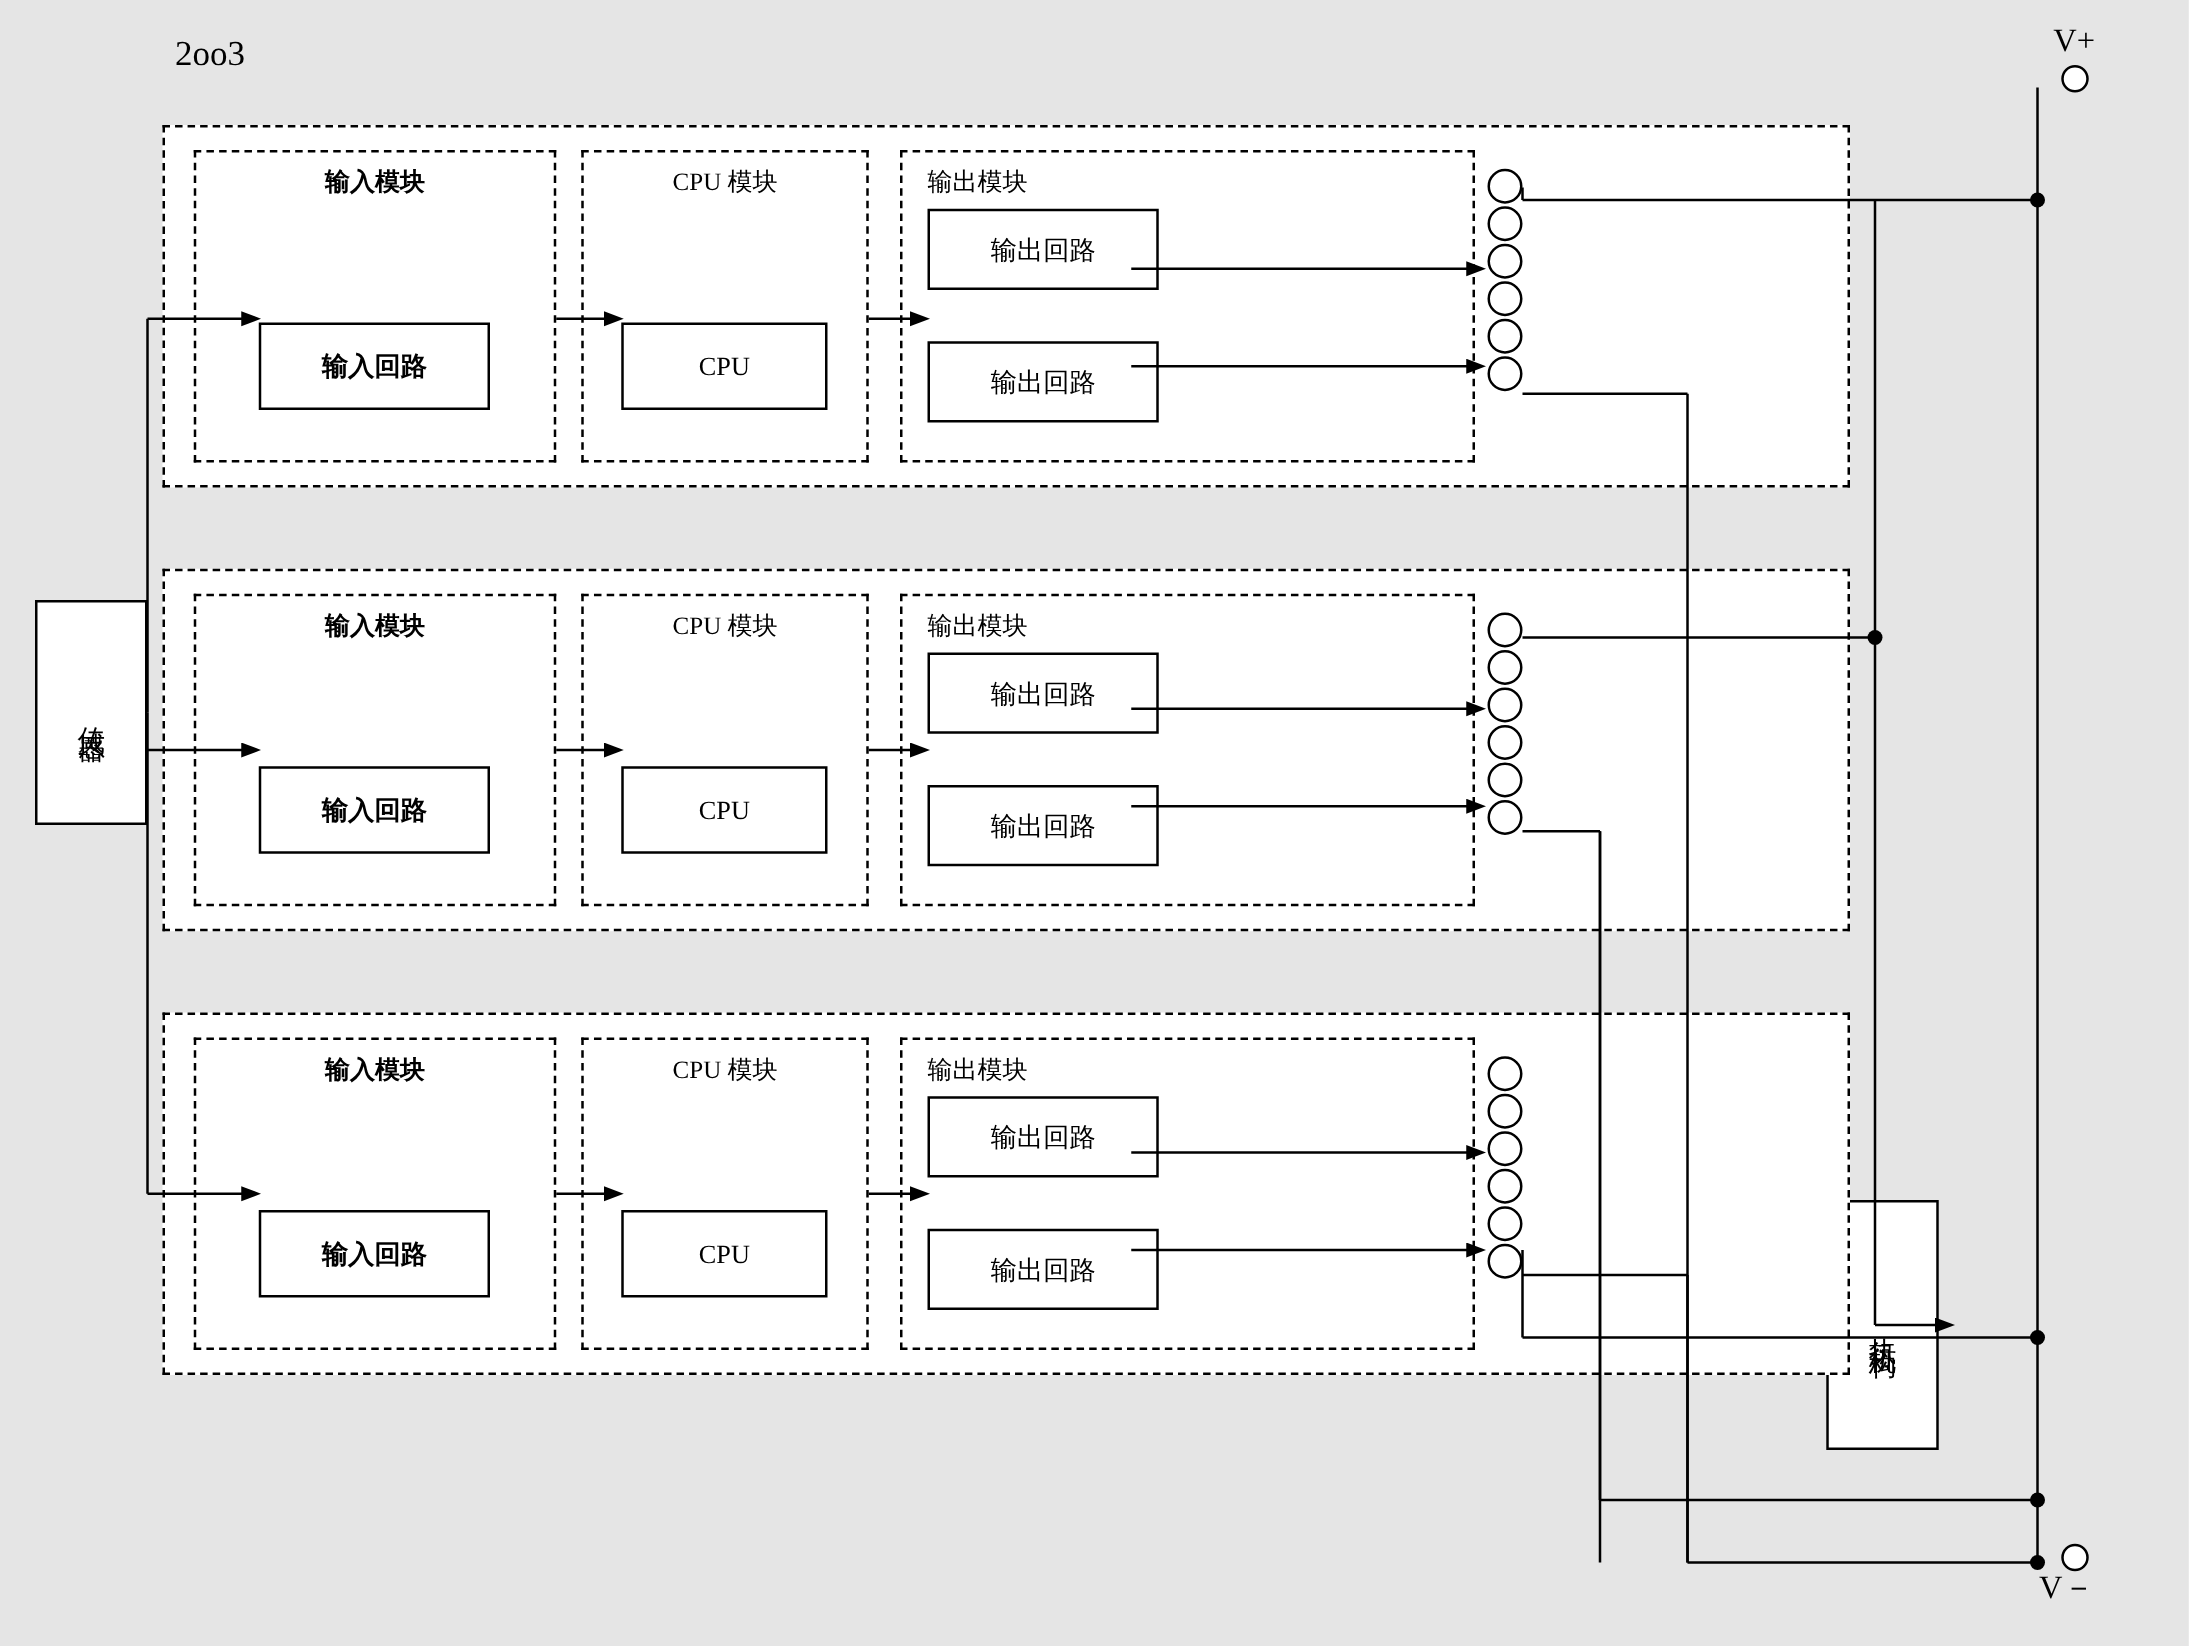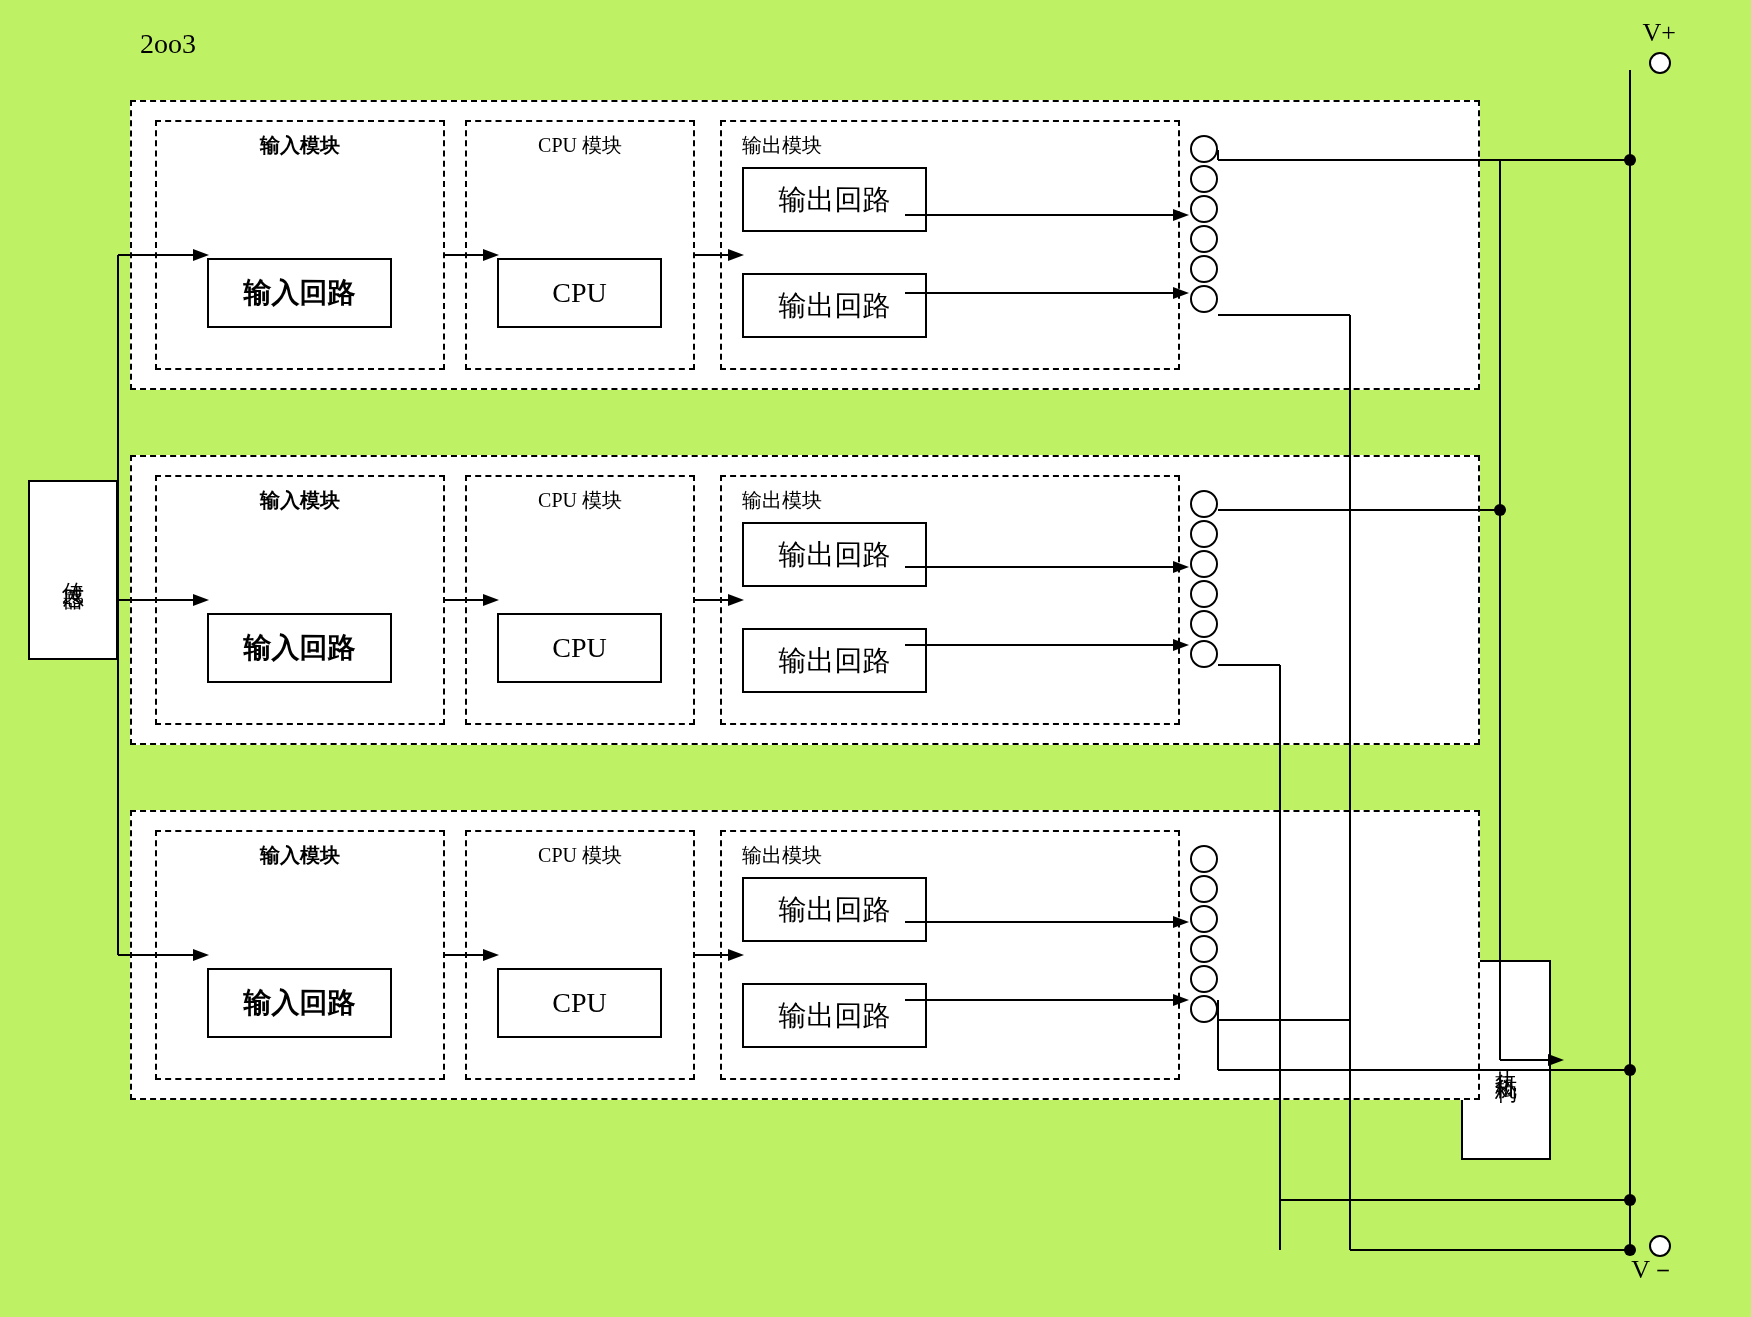--- a/index.html
+++ b/index.html
@@ -9,21 +9,21 @@
       width: 1751px;
       height: 1317px;
       position: relative;
       overflow: hidden;
     }
 
     .diagram-container {
       position: relative;
       width: 1751px;
       height: 1317px;
-      background: #bef264;
+      background: #e5e5e5;
     }
 
     
     .title {
       position: absolute;
       top: 28px;
       left: 140px;
       font-size: 28px;
       font-weight: normal;
     }
@@ -89,21 +89,21 @@
     }
 
     
     .inner-box {
       position: absolute;
       border: 2px solid #000;
       background: #fff;
       display: flex;
       align-items: center;
       justify-content: center;
-      font-size: 28px;
+      font-size: 21px;
     }
 
     
     .module-label {
       position: absolute;
       font-size: 20px;
     }
 
     
     .arrows-svg {

